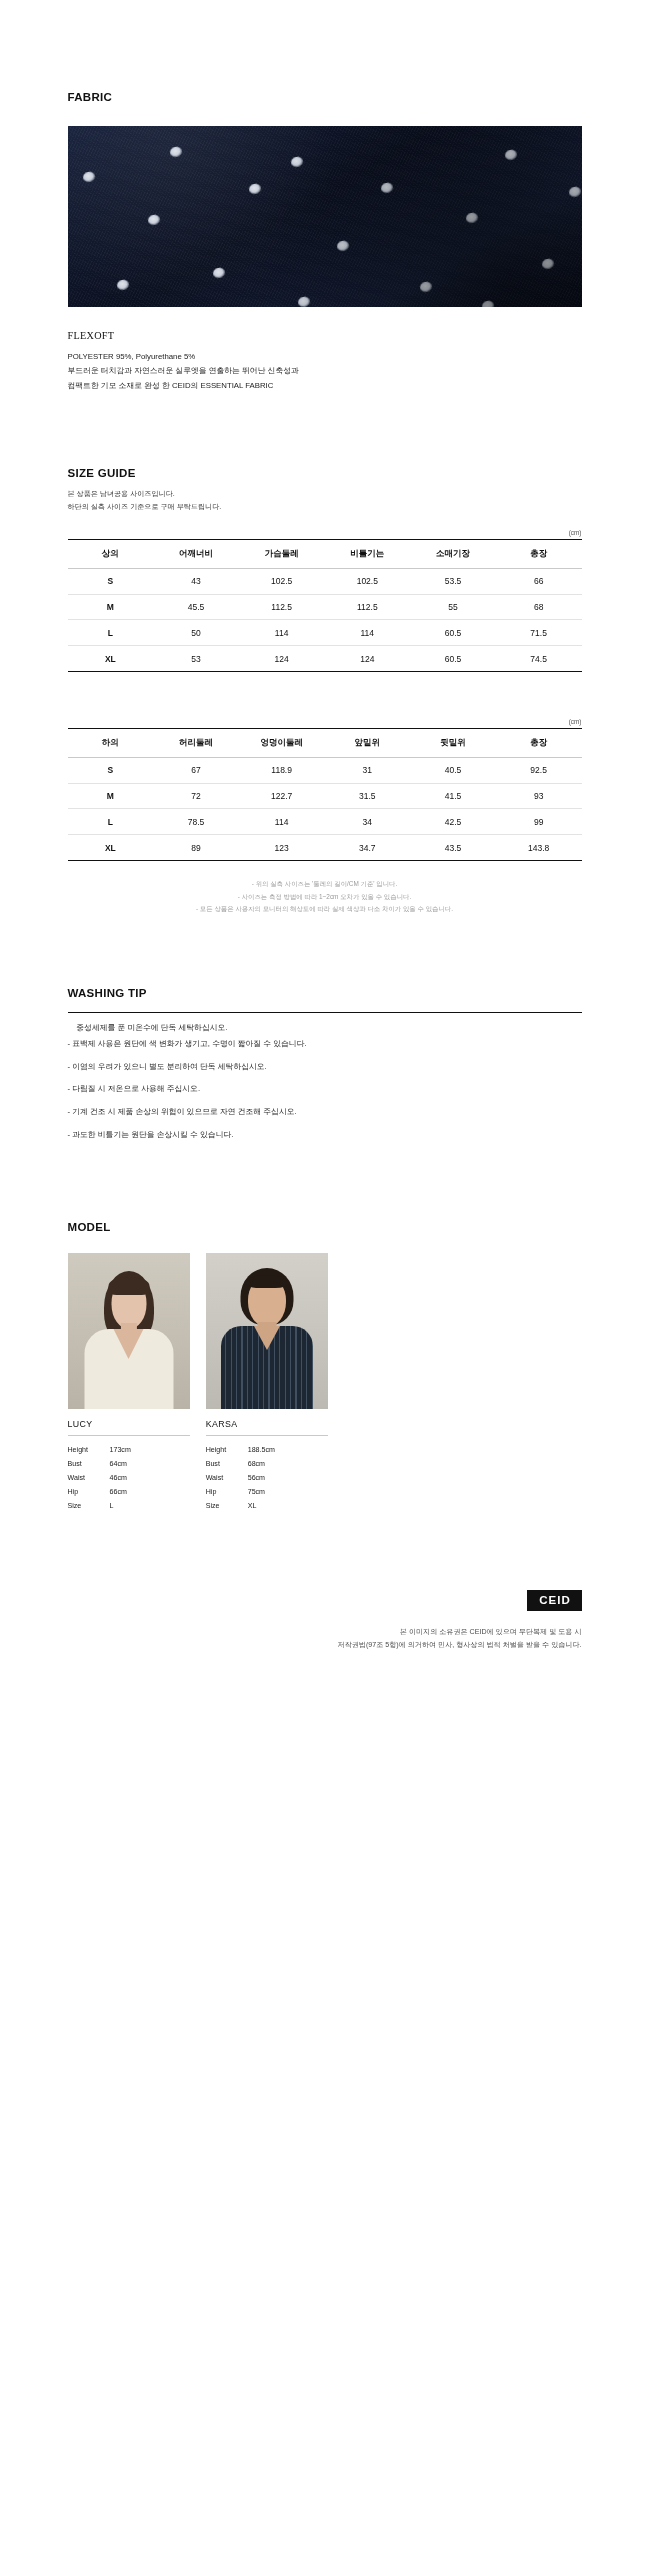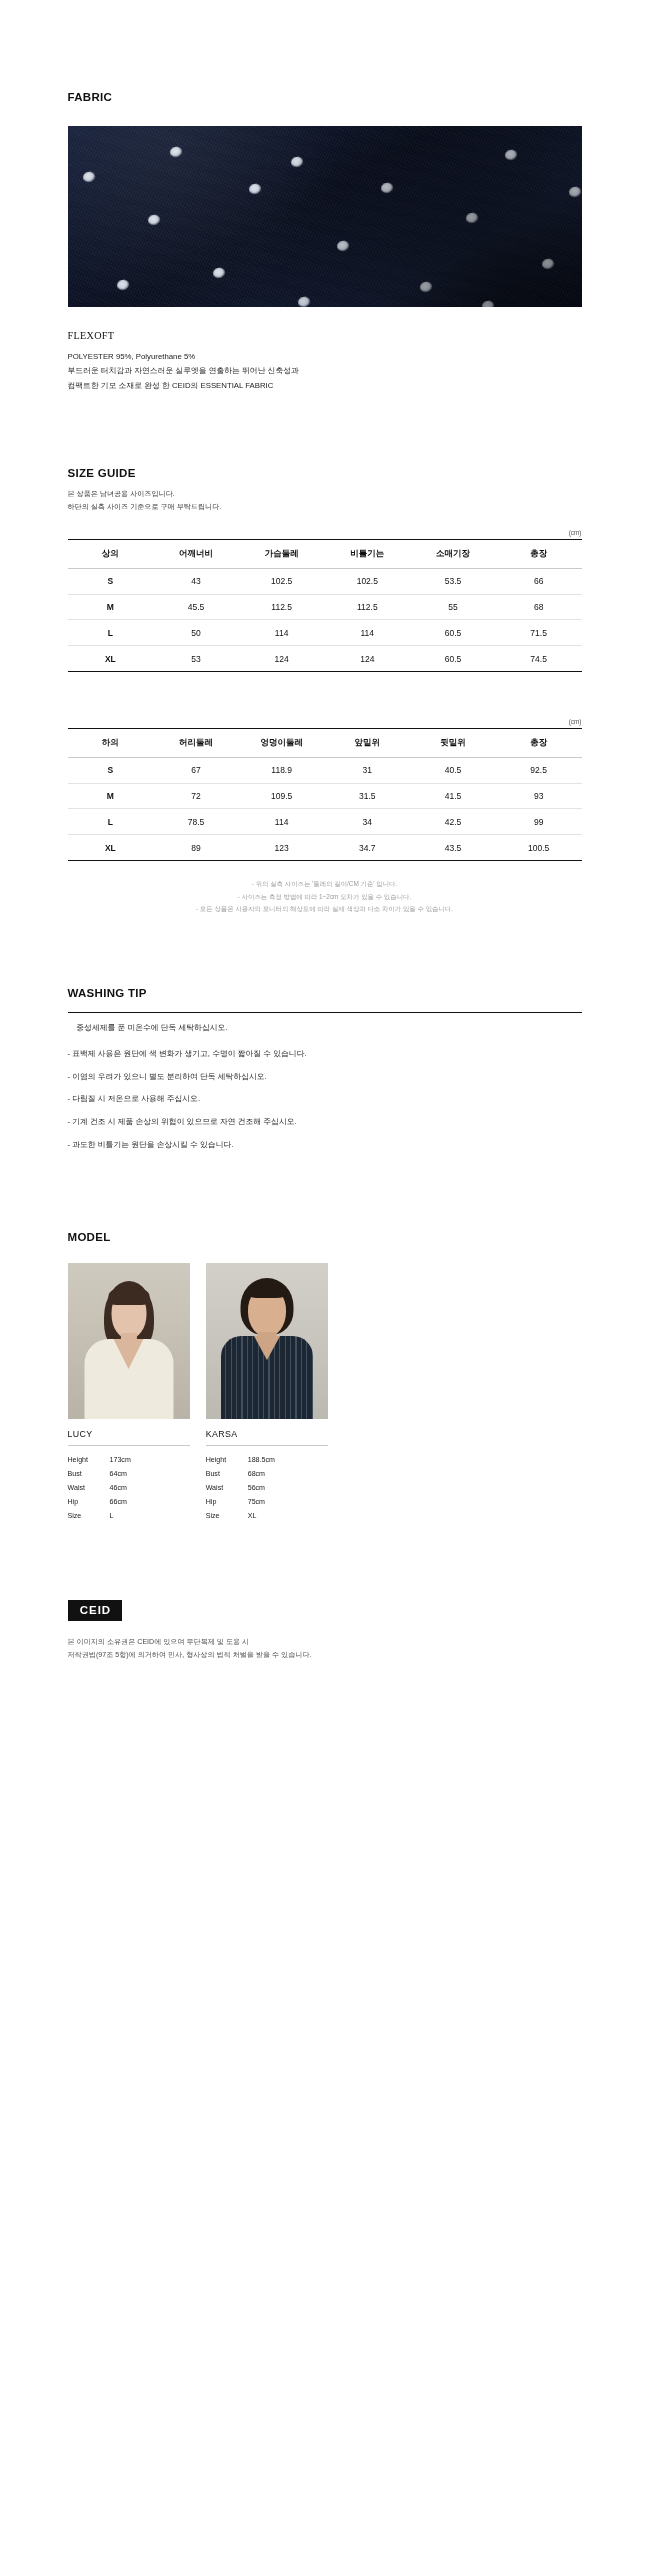--- a/index.html
+++ b/index.html
@@ -278,21 +278,21 @@
     line-height: 1.95;
     color: #222222;
   }
   .spec-key { width: 42px; }
   .spec-val { flex: 1; }
 
   
   .footer {
     padding-top: 76px;
     padding-bottom: 41px;
-    text-align: left;
+    text-align: right;
   }
   .logo {
     display: inline-block;
     background: #111111;
     color: #ffffff;
     font-size: 11.5px;
     font-weight: 700;
     letter-spacing: 1px;
     padding: 4.7px 10.8px 4.7px 12.2px;
   }
@@ -411,56 +411,56 @@
               <td class="lbl">S</td>
               <td>67</td>
               <td>118.9</td>
               <td>31</td>
               <td>40.5</td>
               <td>92.5</td>
             </tr>
             <tr>
               <td class="lbl">M</td>
               <td>72</td>
-              <td>109.5</td>
+              <td>122.7</td>
               <td>31.5</td>
               <td>41.5</td>
               <td>93</td>
             </tr>
             <tr>
               <td class="lbl">L</td>
               <td>78.5</td>
               <td>114</td>
               <td>34</td>
               <td>42.5</td>
               <td>99</td>
             </tr>
             <tr>
               <td class="lbl">XL</td>
               <td>89</td>
               <td>123</td>
               <td>34.7</td>
               <td>43.5</td>
-              <td>100.5</td>
+              <td>143.8</td>
             </tr>
           </tbody>
       </table>
 
       <div class="disclaimer" id="disclaimer-list">
           <div>- 위의 실측 사이즈는 '둘레의 길이/CM 기준' 입니다.</div>
           <div>- 사이즈는 측정 방법에 따라 1~2cm 오차가 있을 수 있습니다.</div>
           <div>- 모든 상품은 사용자의 모니터의 해상도에 따라 실제 색상과 다소 차이가 있을 수 있습니다.</div>
         </div>
     </section>
 
     <section class="washing-block">
       <h2 class="section-title">WASHING TIP</h2>
       <div class="rule"></div>
       <div class="wash-list">
-        <div class="wash-sub" style="margin-top:-6.8px;margin-bottom:11px;">중성세제를 푼 미온수에 단독 세탁하십시오.</div>
+        <div class="wash-sub" style="margin-top:-6.8px;margin-bottom:1px;">중성세제를 푼 미온수에 단독 세탁하십시오.</div>
         <div class="wash-item">- 표백제 사용은 원단에 색 변화가 생기고, 수명이 짧아질 수 있습니다.</div>
         <div class="wash-item">- 이염의 우려가 있으니 별도 분리하여 단독 세탁하십시오.</div>
         <div class="wash-item">- 다림질 시 저온으로 사용해 주십시오.</div>
         <div class="wash-item">- 기계 건조 시 제품 손상의 위험이 있으므로 자연 건조해 주십시오.</div>
         <div class="wash-item">- 과도한 비틀기는 원단을 손상시킬 수 있습니다.</div>
       </div>
     </section>
 
     <section class="model-block">
       <h2 class="section-title">MODEL</h2>

